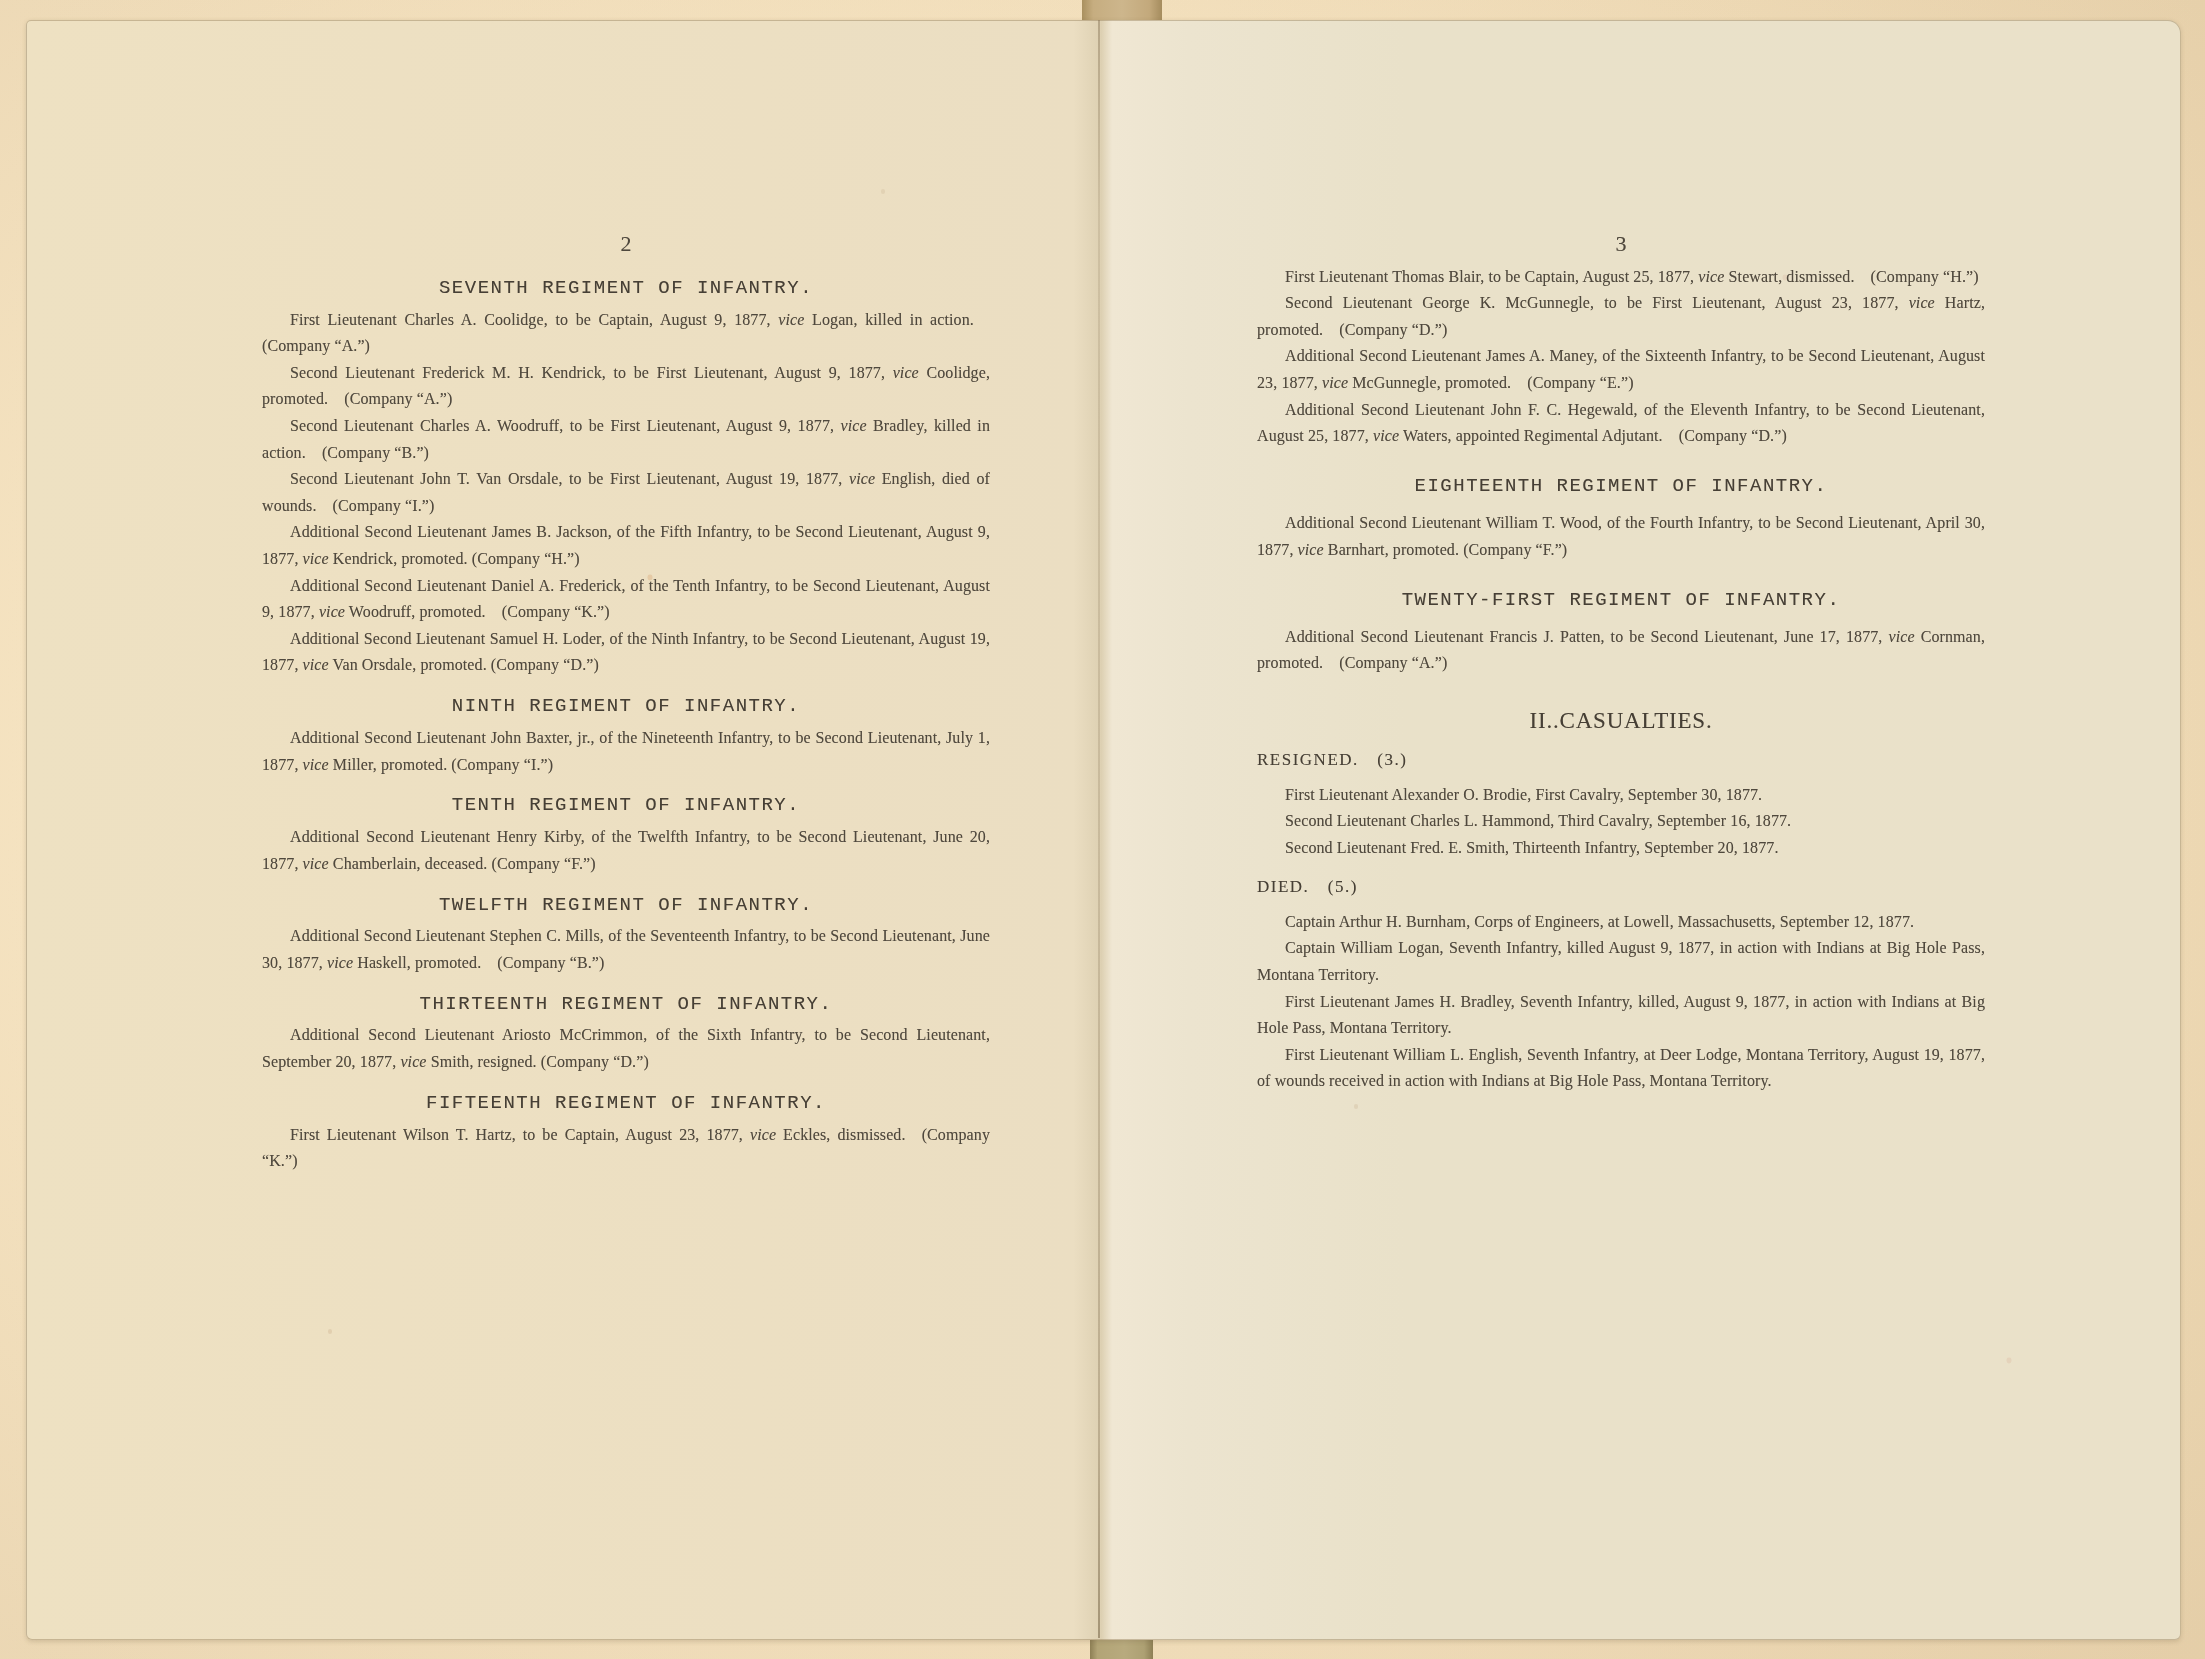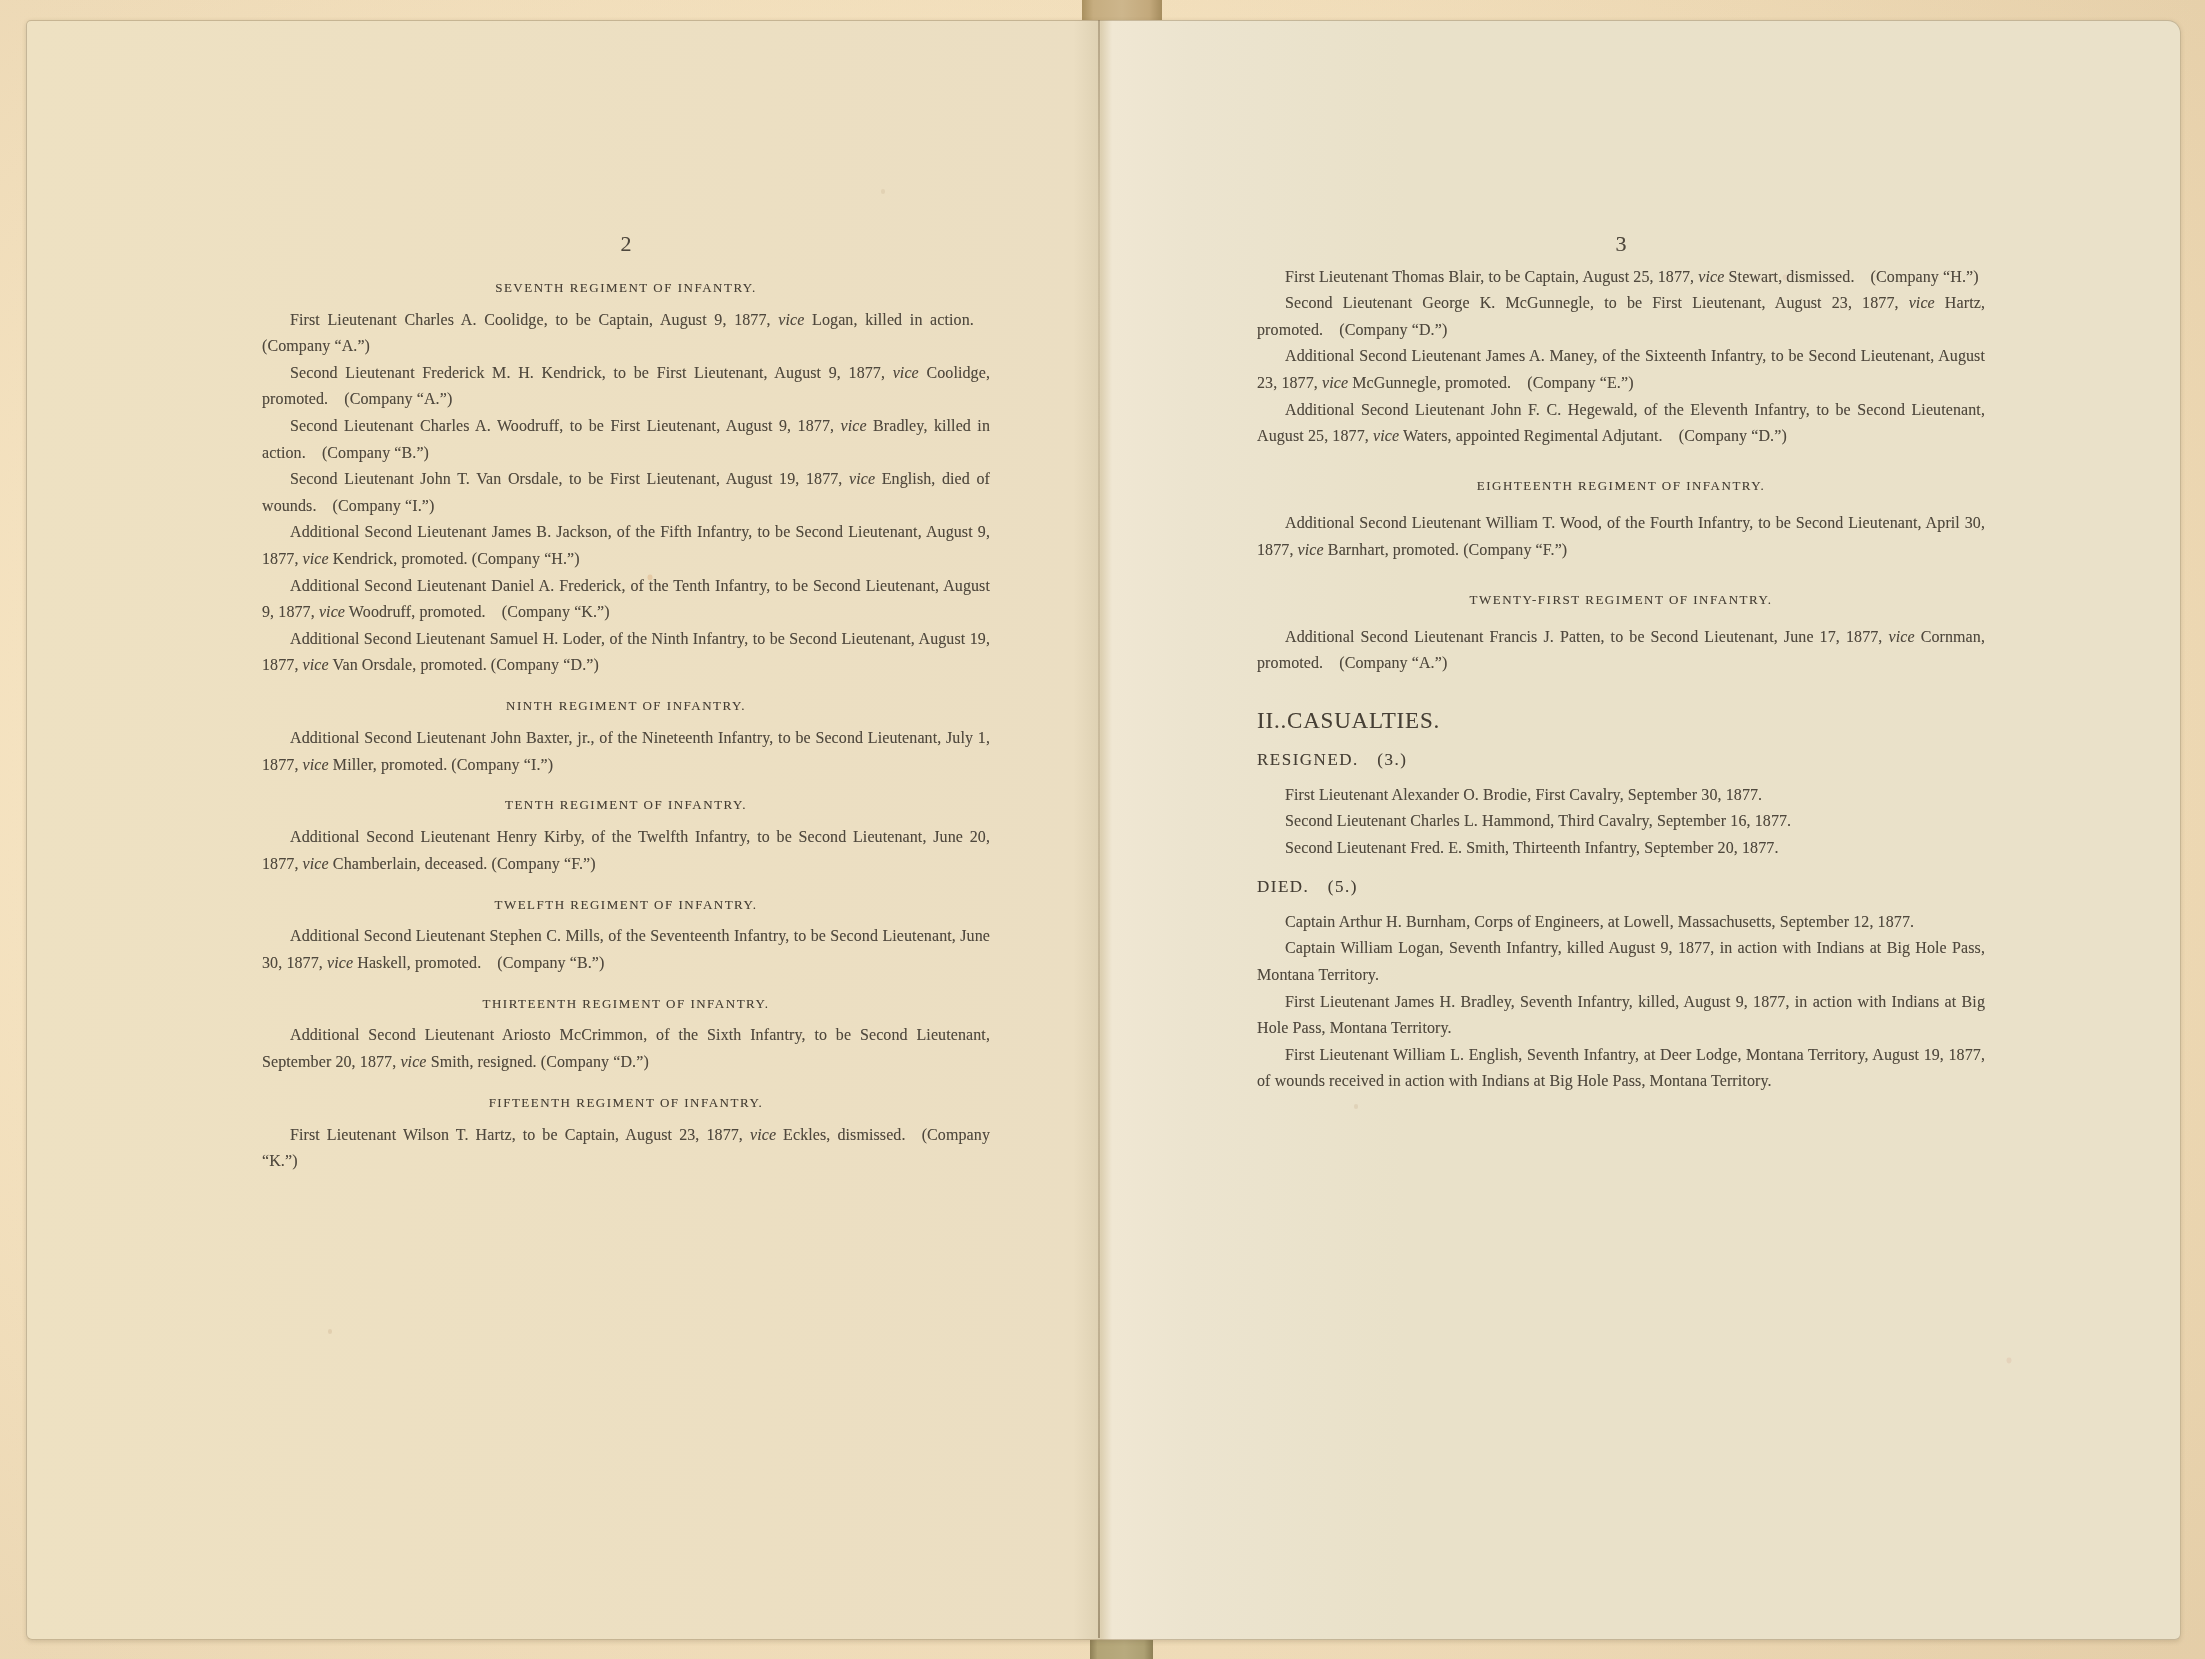--- a/index.html
+++ b/index.html
@@ -104,30 +104,32 @@
   .page-number {
     text-align: center;
     font-size: 22px;
     line-height: 26.6px;
   }
   .pg-left  .page-number { margin-bottom: 17.4px; }
   .pg-right .page-number { margin-bottom: 6.1px; }
 
   .section-heading {
     text-align: center;
-    font-size: 13px;
+    font-size: 19px;
     letter-spacing: 1.5px;
     line-height: 26.6px;
     color: #463f35;
+    font-family: Liberation Mono, monospace;
   }
   .pg-left  .section-heading { margin: 14.3px 0 5.1px; }
   .pg-right .section-heading { margin: 23.5px 0 10.2px; }
   .pg-left  .section-heading:first-of-type { margin-top: 0; margin-bottom: 9.2px; }
 
   .major-heading {
+    text-align: center;
     font-size: 23px;
     letter-spacing: 0.8px;
     line-height: 29px;
     margin: 29px 0 3.1px;
     color: #463f35;
   }
   .sub-heading {
     font-size: 17px;
     letter-spacing: 1.5px;
     line-height: 25.6px;

